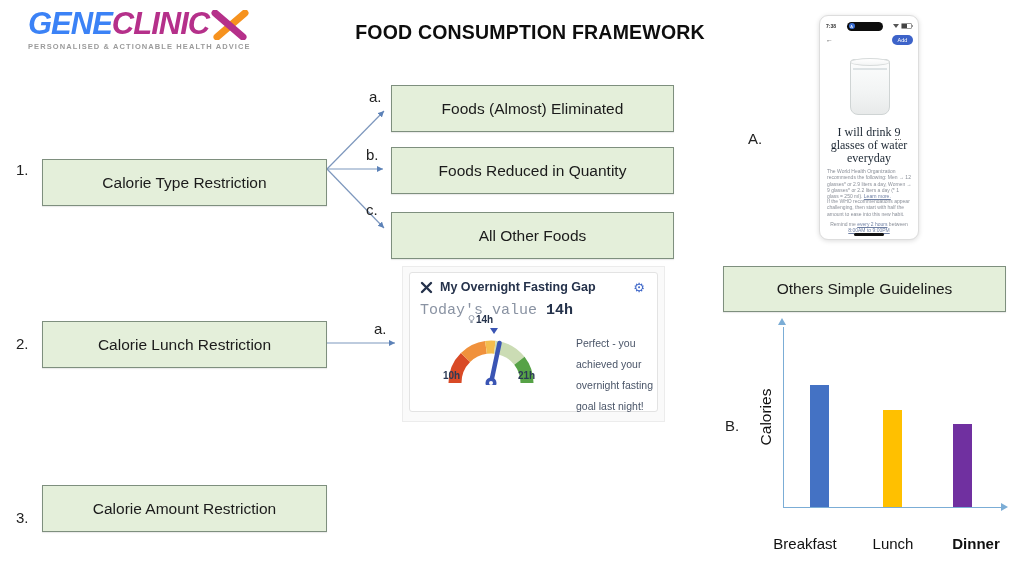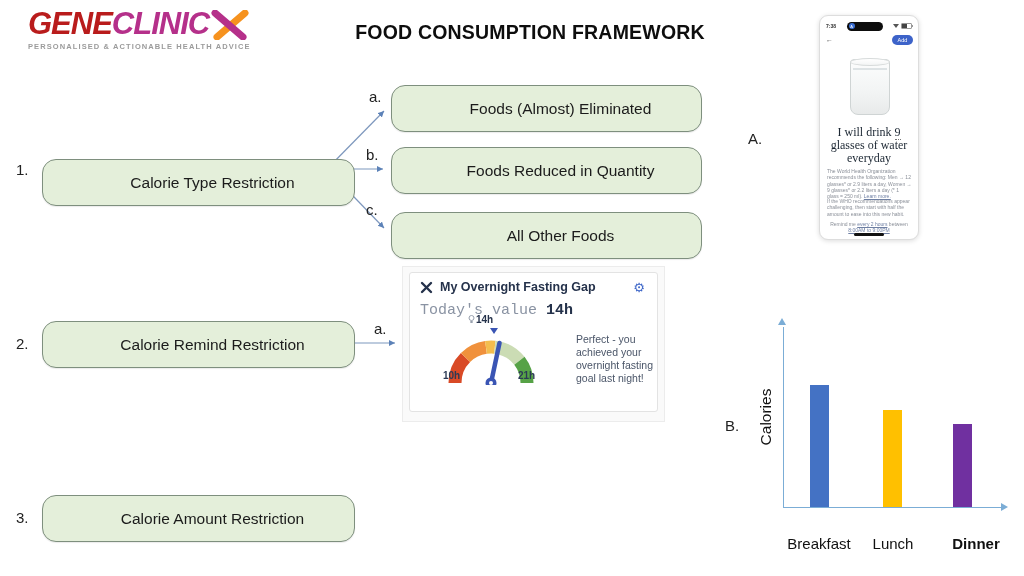--- a/index.html
+++ b/index.html
@@ -3,32 +3,32 @@
 <meta charset="utf-8">
 <style>
   html,body{margin:0;padding:0;background:#fff;}
   .slide{position:relative;width:1024px;height:576px;background:#ffffff;overflow:hidden;
          font-family:"Liberation Sans",sans-serif;color:#111;}
 
   
   .logo{position:absolute;left:28px;top:8px;}
   .logo-row{display:flex;align-items:flex-start;}
   .logo-text{font-size:31px;font-weight:bold;font-style:italic;letter-spacing:-1px;line-height:32px;}
-  .logo-gene{color:#b91c1c;}
+  .logo-gene{color:#3b82f6;}
   .logo-clinic{color:#B5308A;}
   .logo-x{margin-left:2px;margin-top:2px;}
   .logo-tagline{font-size:7.5px;color:#9b9b9b;letter-spacing:1.1px;margin-top:2px;font-weight:bold;}
 
   .page-title{position:absolute;left:330px;top:21px;width:400px;text-align:center;
               font-size:19.5px;font-weight:bold;letter-spacing:.2px;color:#0d0d0d;}
 
   
-  .green-box{position:absolute;background:#e4efda;border:1.4px solid #7e8f7e;border-radius:14px;
+  .green-box{position:absolute;background:#e4efda;border:1.4px solid #7e8f7e;border-radius:0;
              display:flex;align-items:center;justify-content:center;font-size:15.5px;color:#1b1b1b;
-             box-shadow:0 1px 1px rgba(0,0,0,.08);padding-left:28px;}
+             box-shadow:0 1px 1px rgba(0,0,0,.08);}
   .num{position:absolute;font-size:15px;color:#222;line-height:45px;}
   .letter{position:absolute;font-size:15px;color:#222;}
 
   
   .connectors{position:absolute;left:0;top:0;pointer-events:none;}
 
   
   .fw-panel{position:absolute;left:402px;top:266px;width:261px;height:154px;background:#fafafa;
             border:1px solid #ececec;}
   .fw-card{position:absolute;left:6px;top:5px;width:247px;height:138px;background:#ffffff;
@@ -40,21 +40,21 @@
   .fw-today b{color:#25324b;}
   .fw-bulbrow{position:absolute;left:58px;top:41px;font-size:10px;font-weight:bold;color:#25324b;
               display:flex;align-items:center;gap:1px;}
   .fw-marker{position:absolute;left:80px;top:55px;width:0;height:0;
              border-left:4px solid transparent;border-right:4px solid transparent;border-top:6px solid #3a55b4;}
   .fw-gauge{position:absolute;left:22px;top:60px;}
   .fw-min{position:absolute;left:33px;top:97px;font-size:10px;font-weight:bold;color:#2b3a55;}
   .fw-max{position:absolute;left:108px;top:97px;font-size:10px;font-weight:bold;color:#2b3a55;}
   .fw-caption{position:absolute;left:8px;top:110px;width:152px;text-align:center;
               font-size:8px;line-height:9.5px;color:#9aa2ae;}
-  .fw-message{position:absolute;left:166px;top:60px;width:78px;font-size:10.5px;line-height:13px;color:#4a5568;}
+  .fw-message{position:absolute;left:166px;top:60px;width:78px;font-size:10.5px;line-height:21px;color:#4a5568;}
 
   
   .phone{position:absolute;left:819px;top:15px;width:98px;height:223px;background:#fff;
          border:1px solid #dddddd;border-radius:9px;box-shadow:0 1px 5px rgba(0,0,0,.14);overflow:hidden;}
   .ph-status{position:absolute;left:0;right:0;top:5px;height:10px;display:flex;align-items:center;padding:0 6px;}
   .ph-time{font-size:5px;color:#333;font-weight:bold;}
   .ph-island{width:34px;height:9px;background:#0d0d0d;border-radius:5px;margin:0 auto;
              display:flex;align-items:center;padding-left:2px;}
   .ph-avatar{width:6px;height:6px;border-radius:50%;background:#3b6fd4;color:#fff;font-size:4px;
              display:flex;align-items:center;justify-content:center;}
@@ -130,25 +130,25 @@
     <line x1="327" y1="343" x2="395" y2="343" stroke="#7d97bd" stroke-width="1.2" marker-end="url(#ah)"></line>
   </svg>
 
   <span class="num" style="left:16px;top:147px;">1.</span>
   <div class="green-box" style="left:42px;top:159px;width:283px;height:45px;">
     <span>Calorie Type Restriction</span>
   </div>
 
   <span class="num" style="left:16px;top:321px;">2.</span>
   <div class="green-box" style="left:42px;top:321px;width:283px;height:45px;">
-    <span>Calorie Remind Restriction</span>
+    <span>Calorie Lunch Restriction</span>
   </div>
 
   <span class="num" style="left:16px;top:495px;">3.</span>
-  <div class="green-box" style="left:42px;top:495px;width:283px;height:45px;">
+  <div class="green-box" style="left:42px;top:485px;width:283px;height:45px;">
     <span>Calorie Amount Restriction</span>
   </div>
 
   <span class="letter" style="left:369px;top:88px;">a.</span>
   <div class="green-box" style="left:391px;top:85px;width:281px;height:45px;">
     <span>Foods (Almost) Eliminated</span>
   </div>
 
   <span class="letter" style="left:366px;top:146px;">b.</span>
   <div class="green-box" style="left:391px;top:147px;width:281px;height:45px;text-align:right;">
@@ -223,26 +223,29 @@
     <div class="ph-para ph-p2">If the WHO recommendations appear challenging, then start with half the amount to ease into this new habit.</div>
     <div class="ph-remind">
       <span>Remind me </span><span class="ph-link">every 2 hours</span><span> between </span><span class="ph-link">8:00AM to 9:00PM</span>
     </div>
     <div class="ph-home"></div>
   </div>
 
   <span class="section-label" style="left:748px;top:130px;">A.</span>
   <span class="section-label" style="left:725px;top:417px;">B.</span>
 
+  <div class="green-box" style="left:723px;top:266px;width:281px;height:44px;">
+    <span>Others Simple Guidelines</span>
+  </div>
 
   <div class="y-arrow"></div>
   <div class="x-arrow"></div>
   <span class="ylabel">Calories</span>
   <div class="chart" id="bar-chart">
       <div class="bar" style="left: 26px; height: 122px; background: rgb(68, 114, 196);"></div>
-      <div class="bar-label" style="left: 35px; text-align: right;">Breakfast</div>
+      <div class="bar-label" style="left: 21px; text-align: right;">Breakfast</div>
       <div class="bar" style="left: 99px; height: 97px; background: rgb(255, 192, 0);"></div>
       <div class="bar-label" style="left: 109px;">Lunch</div>
       <div class="bar" style="left: 169px; height: 83px; background: rgb(112, 48, 160);"></div>
       <div class="bar-label" style="left: 192px; font-weight: bold;">Dinner</div>
     </div>
 
 </div>
 
 </body></html>

